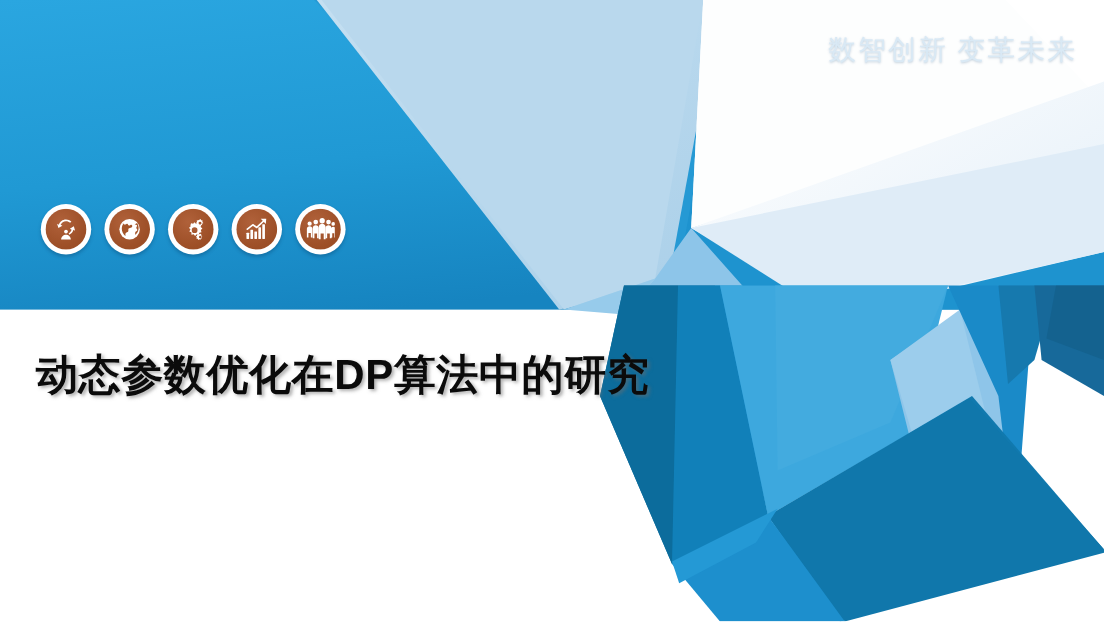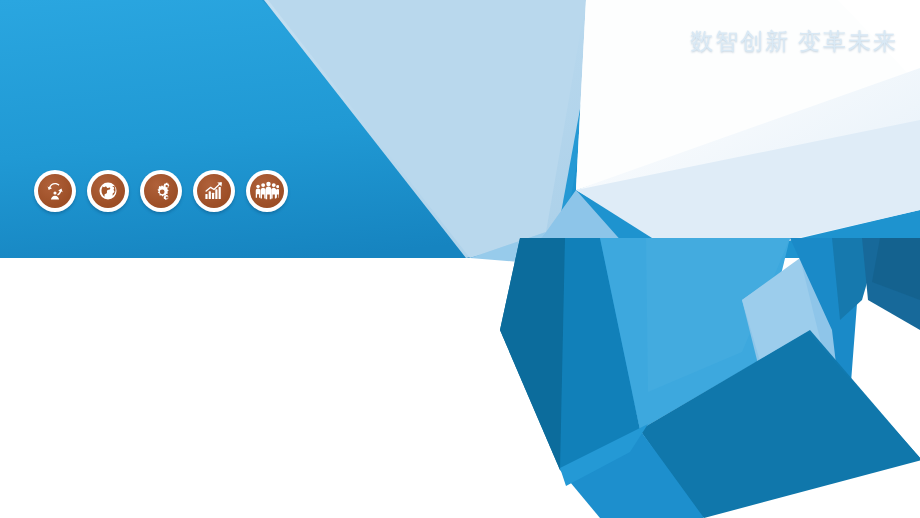--- a/index.html
+++ b/index.html
@@ -236,14 +236,17 @@
           <circle cx="20.3" cy="4.6" r="2.1"></circle>
           <path d="M17.6 19.2V9.9c0-1.4 1.2-2.5 2.7-2.5s2.7 1.1 2.7 2.5v9.3h-1.5v-4.4h-2.4v4.4z"></path>
           <circle cx="24.6" cy="6.2" r="1.7"></circle>
           <path d="M22.4 18.4v-7.5c0-1.2 1-2.2 2.2-2.2s2.2 1 2.2 2.2v7.5h-1.3v-3.7h-1.8v3.7z"></path>
         </svg>
       </span>
     </div>
 
   </div>
 
+  <div id="title-block">
+    <h1 id="title-text">动态参数优化在DP算法中的研究</h1>
+  </div>
 
 </div>
 
 </body></html>

